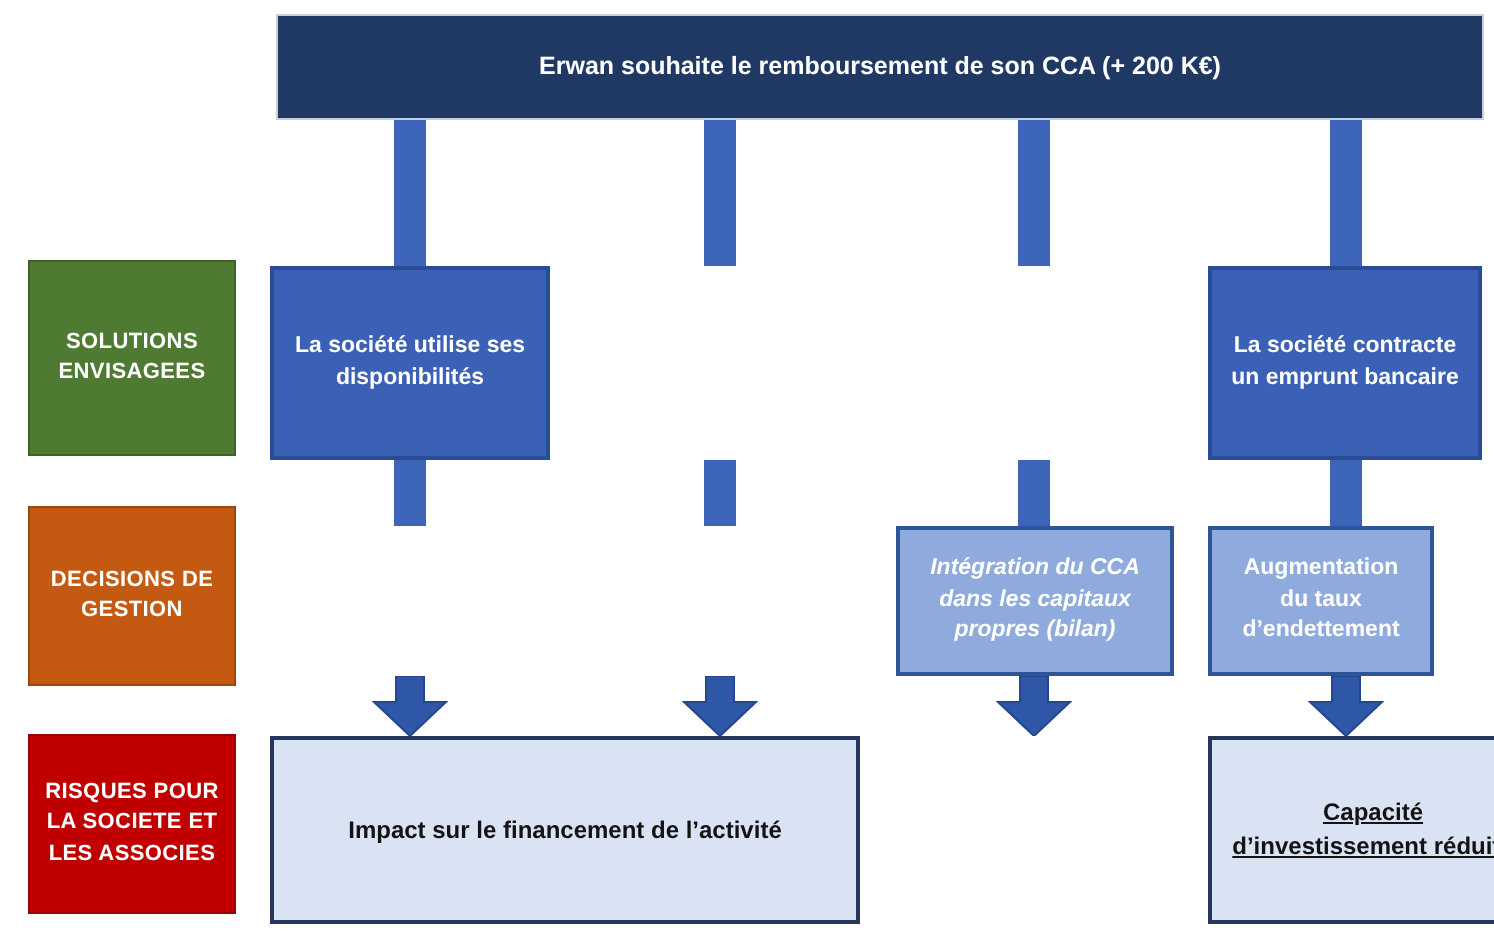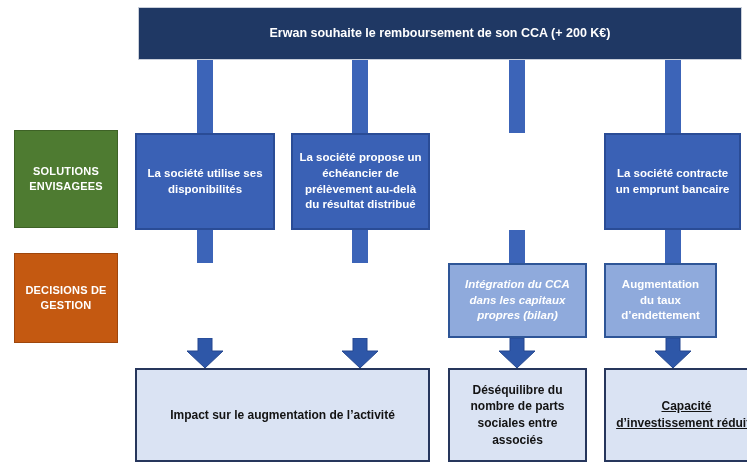--- a/index.html
+++ b/index.html
@@ -67,23 +67,23 @@
 
   <div class="box banner">Erwan souhaite le remboursement de son CCA (+ 200 K€)</div>
 
   <div class="connector conn-top c1"></div>
   <div class="connector conn-top c2"></div>
   <div class="connector conn-top c3"></div>
   <div class="connector conn-top c4"></div>
 
   <div class="box rowlabel lab-sol">SOLUTIONS ENVISAGEES</div>
   <div class="box rowlabel lab-dec">DECISIONS DE GESTION</div>
+  <div class="box rowlabel lab-ris">RISQUES POUR LA SOCIETE ET LES ASSOCIES</div>
 
   <div class="box solution s1">La société utilise ses disponibilités</div>
-  <div class="box solution s2">La société propose un échéancier de prélèvement au-delà du résultat distribué</div>
   <div class="box solution s4">La société contracte un emprunt bancaire</div>
 
   <div class="connector conn-mid c1"></div>
   <div class="connector conn-mid c2"></div>
   <div class="connector conn-mid c3"></div>
   <div class="connector conn-mid c4"></div>
 
   <div class="box decision d3">Intégration du CCA dans les capitaux propres (bilan)</div>
   <div class="box decision d4">Augmentation du taux d’endettement</div>
 
@@ -93,17 +93,16 @@
   <svg class="blockarrow a2" viewBox="0 0 38 30" aria-hidden="true">
     <polygon points="12,0 26,0 26,13 37,13 19,30 1,13 12,13" fill="currentColor" stroke="var(--arrow_border)" stroke-width="1"></polygon>
   </svg>
   <svg class="blockarrow a3" viewBox="0 0 38 30" aria-hidden="true">
     <polygon points="12,0 26,0 26,13 37,13 19,30 1,13 12,13" fill="currentColor" stroke="var(--arrow_border)" stroke-width="1"></polygon>
   </svg>
   <svg class="blockarrow a4" viewBox="0 0 38 30" aria-hidden="true">
     <polygon points="12,0 26,0 26,13 37,13 19,30 1,13 12,13" fill="currentColor" stroke="var(--arrow_border)" stroke-width="1"></polygon>
   </svg>
 
-  <div class="box risk r12">Impact sur le augmentation de l’activité</div>
-  <div class="box risk r3">Déséquilibre du nombre de parts sociales entre associés</div>
+  <div class="box risk r12">Impact sur le financement de l’activité</div>
   <div class="box risk r4">Capacité d’investissement réduite</div>
 
 </div>
 
 </body></html>

